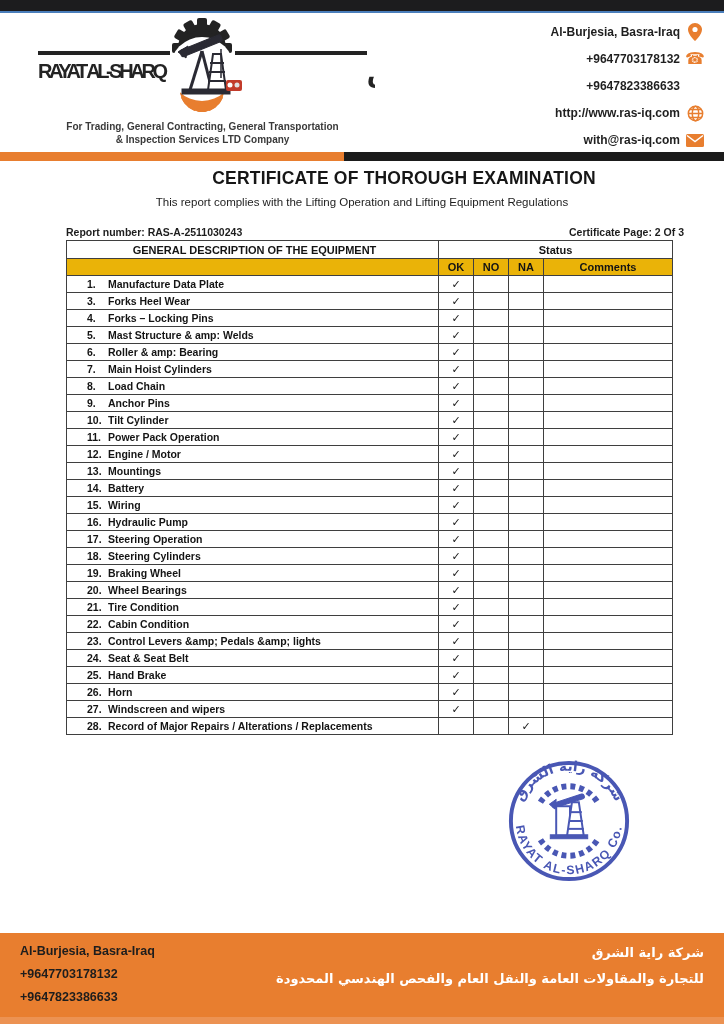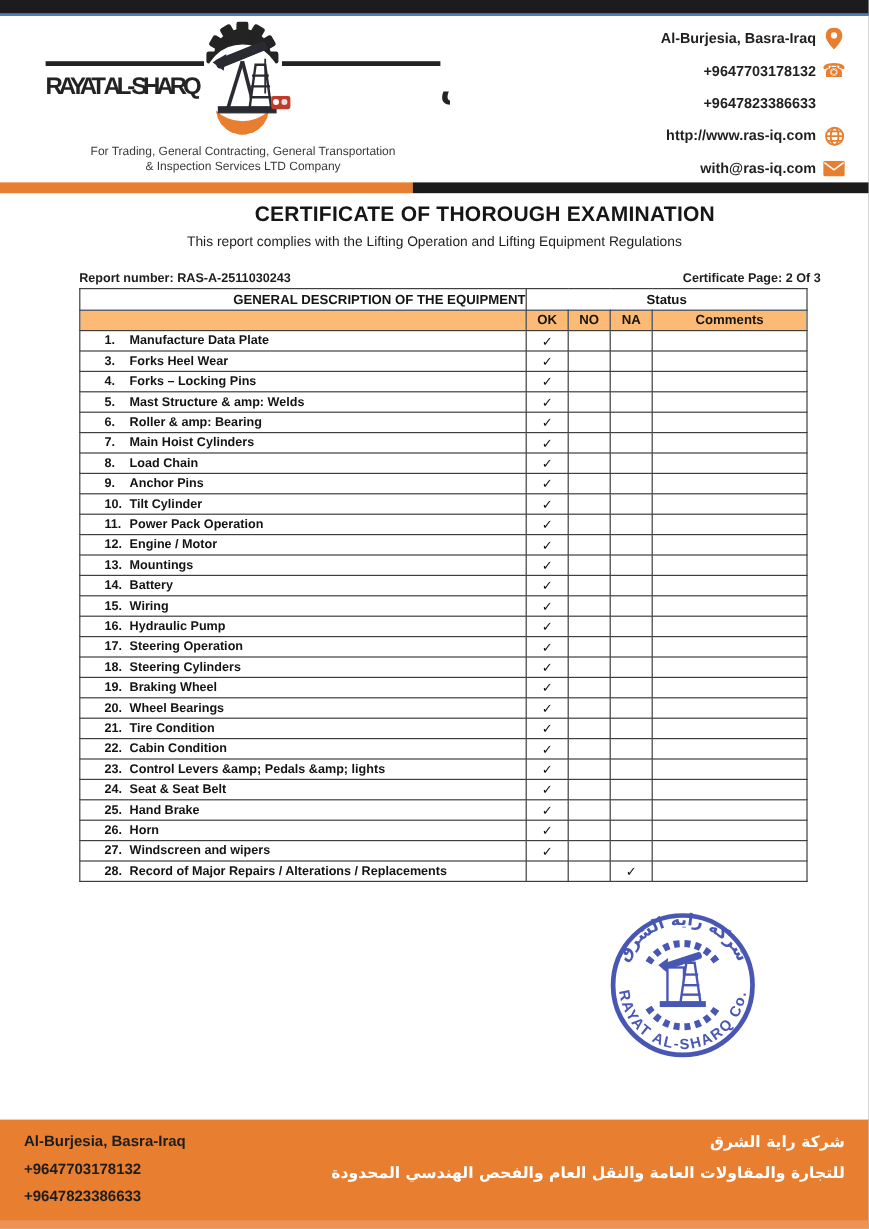--- a/index.html
+++ b/index.html
@@ -10,21 +10,21 @@
     background:#ffffff; overflow:hidden;
   }
 
   
   .topbar { position:absolute; left:0; top:0; width:724px; height:13px;
             background:#1c1c1e; border-bottom:2px solid #4a7ebb; }
 
   
   .logo-wrap { position:absolute; left:30px; top:18px; width:345px; height:100px; }
   .tagline { position:absolute; left:30px; top:120px; width:345px; text-align:center;
-             font-size:10px; font-weight:400; color:#3a3a3a; line-height:13px; }
+             font-size:10px; font-weight:700; color:#3a3a3a; line-height:13px; }
 
   .contacts { position:absolute; right:18px; top:22px; width:230px; }
   .contact-row { display:flex; justify-content:flex-end; align-items:center;
                  height:20px; margin-bottom:7px; }
   .contact-text { font-size:12px; font-weight:700; color:#1f1f1f; white-space:nowrap; }
   .contact-icon { width:22px; height:18px; display:flex; align-items:center;
                   justify-content:center; margin-left:4px; }
   .contact-icon .glyph { color:#e87e2f; font-size:16px; line-height:16px;
                          font-family:"DejaVu Sans", sans-serif; }
 
@@ -44,22 +44,22 @@
                 display:flex; justify-content:space-between;
                 font-size:10.5px; font-weight:600; color:#1d1d1d; }
 
   
   table.equip { position:absolute; left:66px; top:240px; width:606px;
                 border-collapse:collapse; table-layout:fixed; }
   table.equip td, table.equip th { border:1px solid #3f3f3f; overflow:hidden;
                 white-space:nowrap; }
   tr.hdr1 { height:18px; }
   tr.hdr1 th { font-size:11px; font-weight:700; color:#141414; background:#fff; }
-  th.desc-hdr { text-align:right; padding-left:4px; }
-  tr.hdr2 { height:17px; background:#fdba74; }
+  th.desc-hdr { text-align:center; padding-left:4px; }
+  tr.hdr2 { height:17px; background:#eab308; }
   tr.hdr2 td { font-size:11px; font-weight:700; color:#141414; text-align:center; }
   tbody tr { height:17px; }
   td.desc { font-size:10.5px; font-weight:700; color:#141414; padding-left:20px; }
   td.desc .num { display:inline-block; width:21px; }
   td.status-cell { text-align:center; font-family:"DejaVu Sans", sans-serif;
                    font-size:11px; font-weight:700; color:#141414; }
   td.comment-cell { font-size:10.5px; }
 
   
   .stamp { position:absolute; left:505px; top:757px; width:128px; height:128px;

